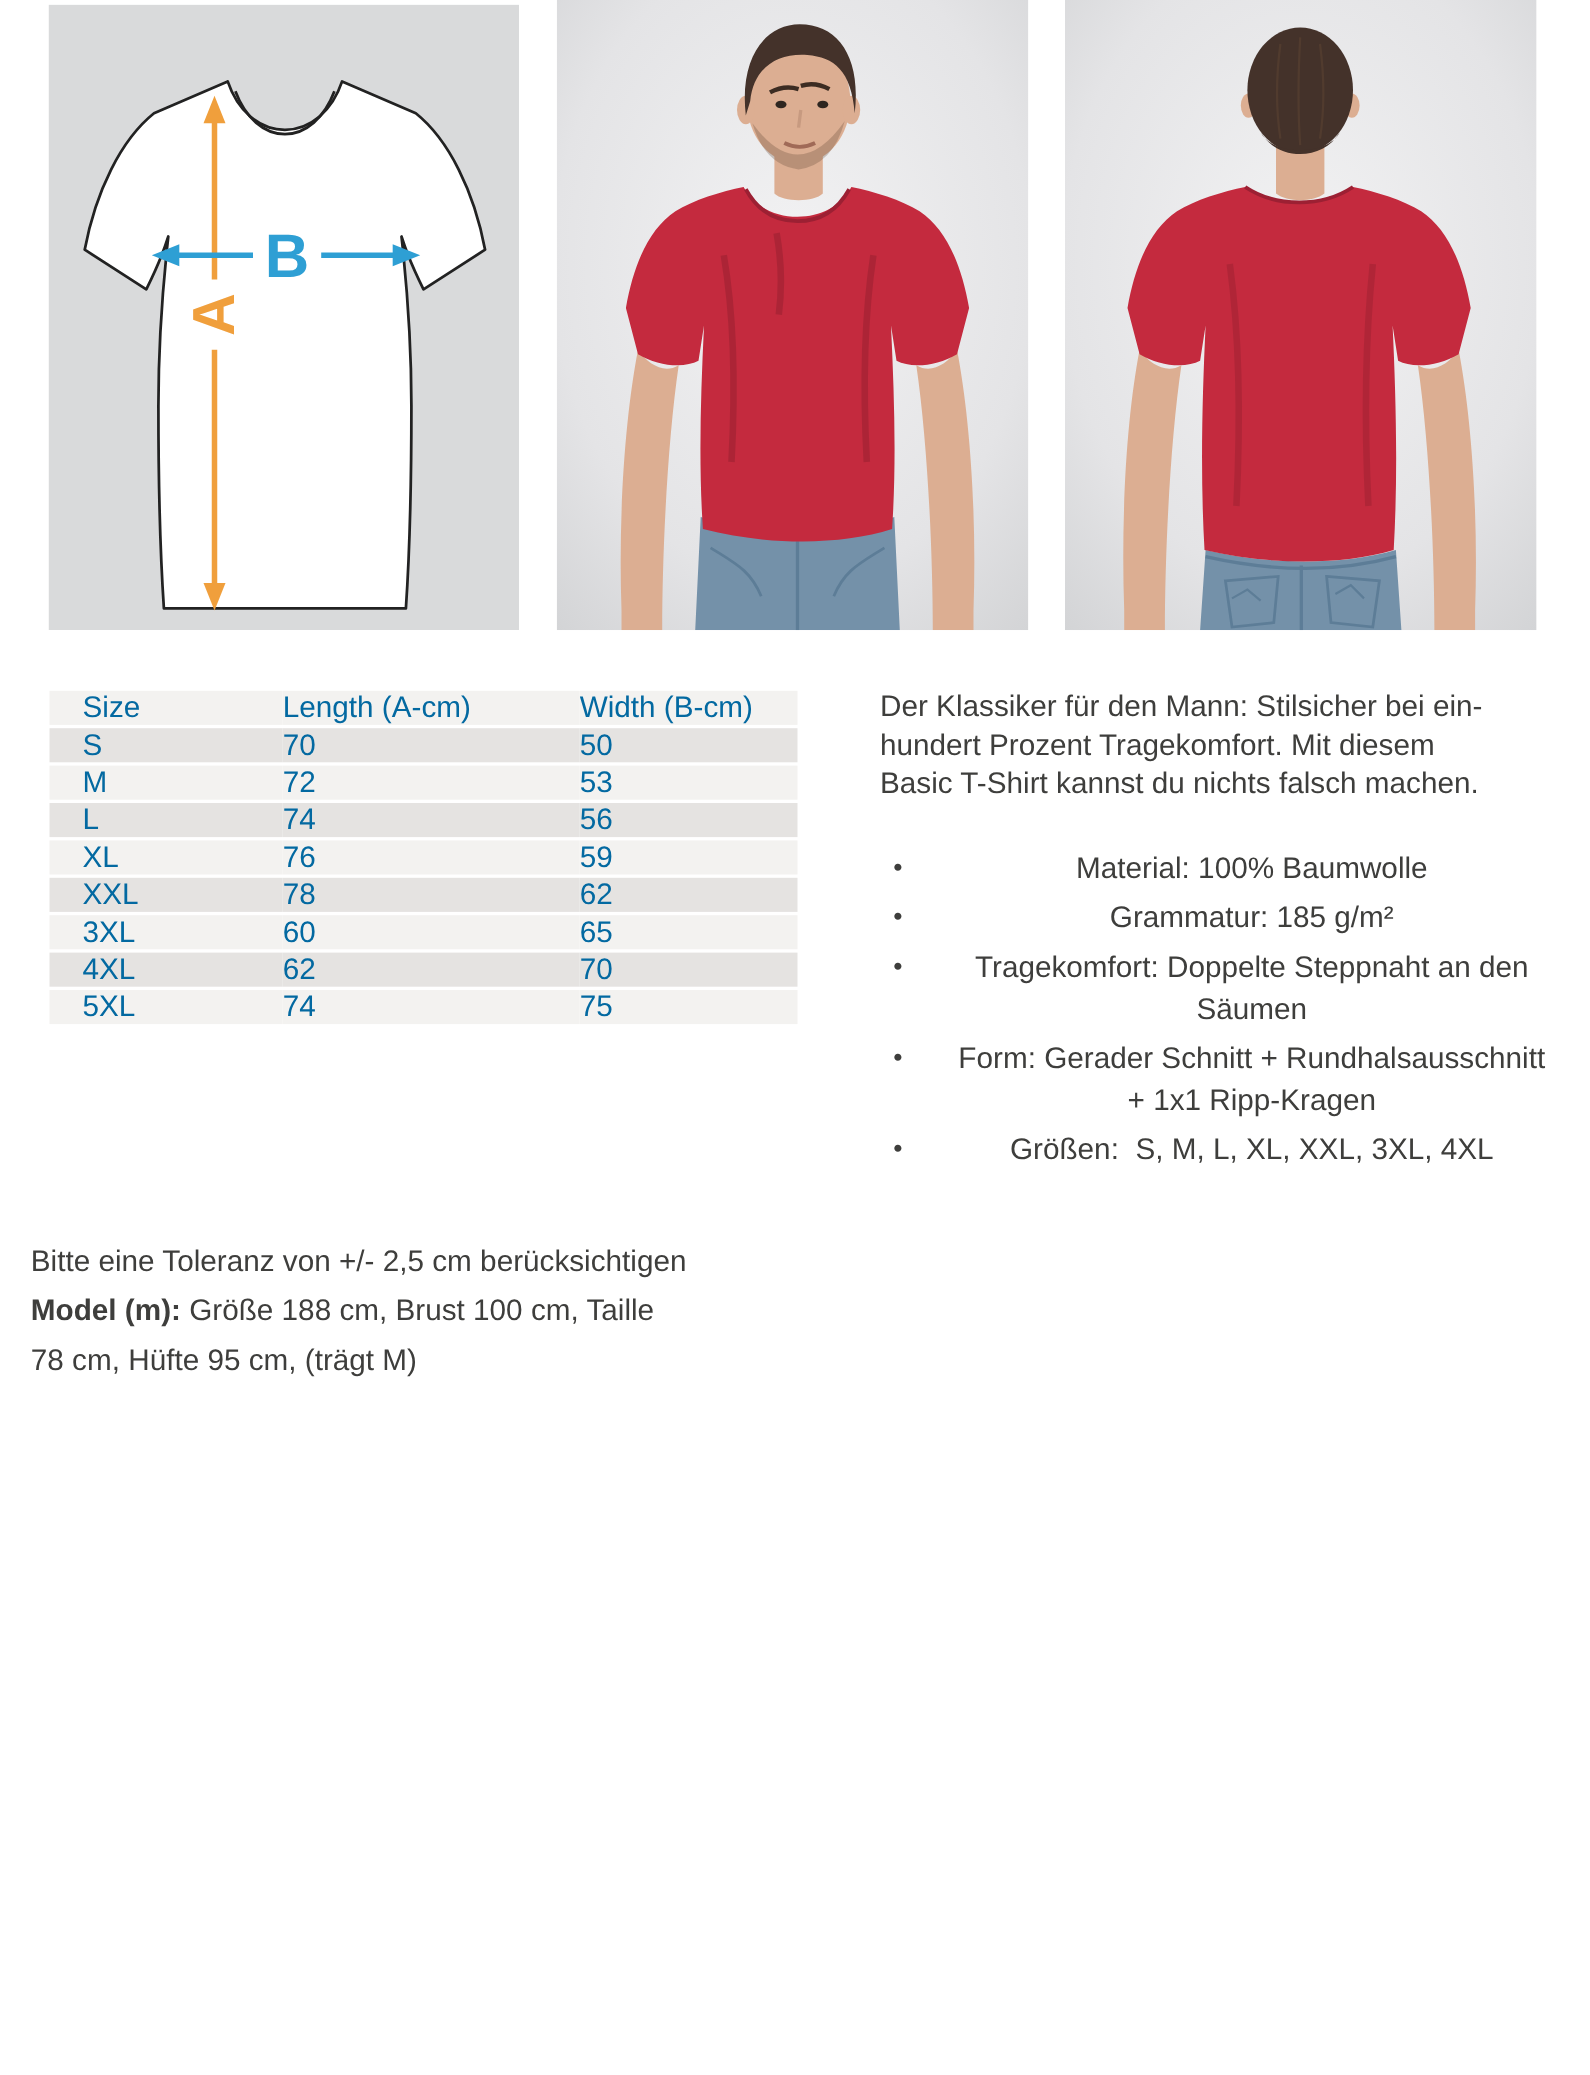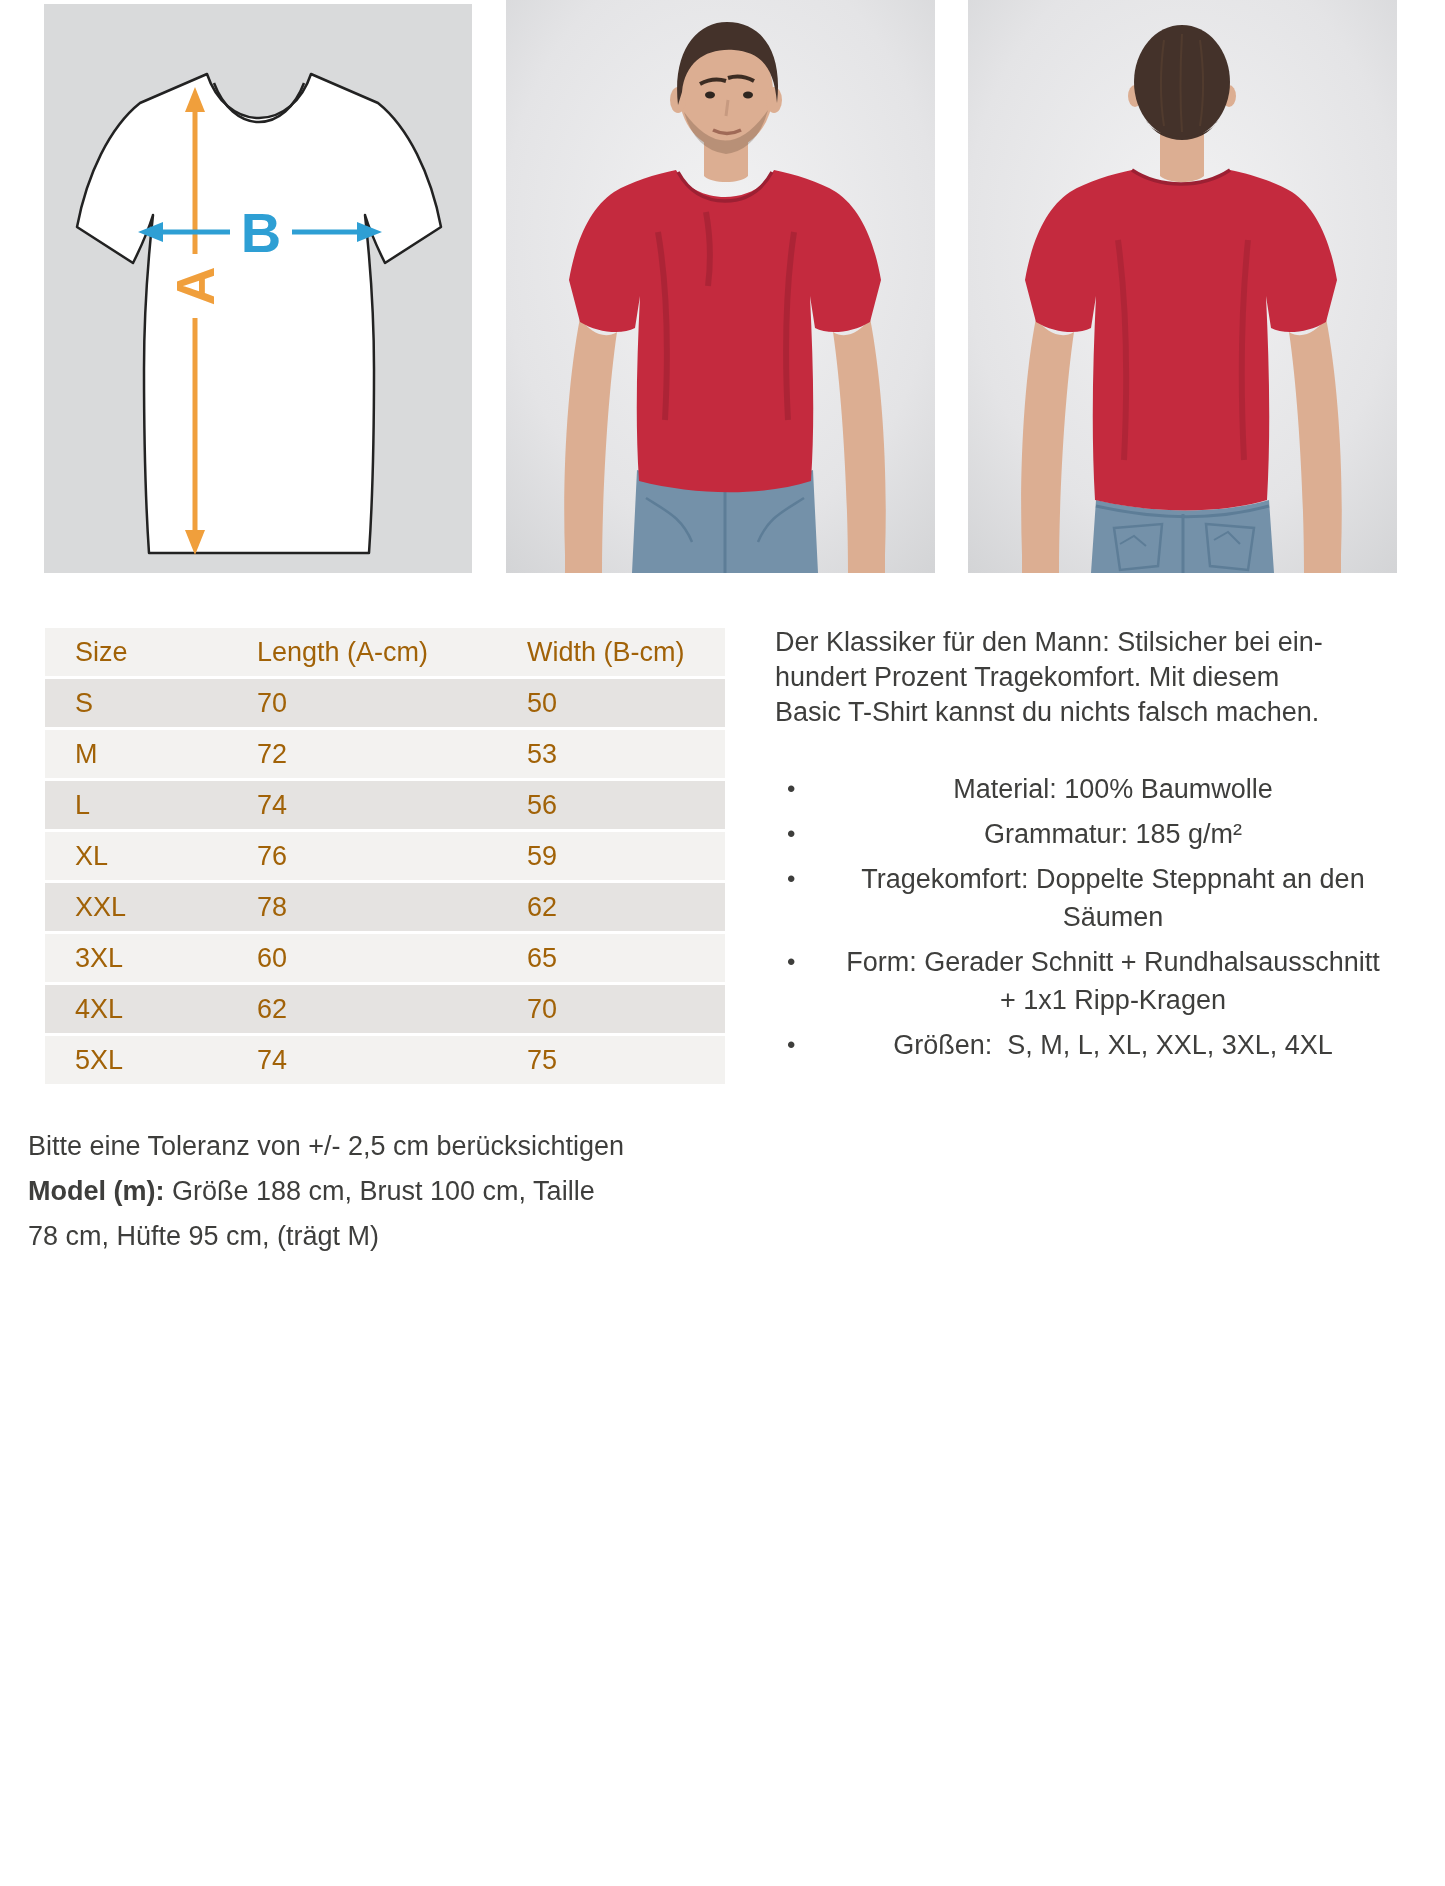--- a/index.html
+++ b/index.html
@@ -10,30 +10,30 @@
   
   .panel{position:absolute;overflow:hidden;}
   .panel svg{display:block;width:100%;height:100%;}
   .diagram-panel{left:44px;top:4px;width:428px;height:569px;}
   .photo-front-panel{left:506px;top:0;width:429px;height:573px;}
   .photo-back-panel{left:968px;top:0;width:429px;height:573px;}
   
   .size-table-wrap{position:absolute;left:45px;top:625px;width:680px;}
   table.size-chart{width:680px;border-collapse:separate;border-spacing:0 3px;table-layout:fixed;}
   table.size-chart th,table.size-chart td{
-    height:48px;font-size:27px;font-weight:400;color:#a16207;text-align:left;
+    height:31px;font-size:27px;font-weight:400;color:#0369a1;text-align:left;
     padding:0;vertical-align:middle;overflow:hidden;white-space:nowrap;
   }
   table.size-chart th:first-child,table.size-chart td:first-child{padding-left:30px;}
   table.size-chart thead tr{background:#f3f2f0;}
   table.size-chart tbody tr:nth-child(odd){background:#e5e3e1;}
   table.size-chart tbody tr:nth-child(even){background:#f3f2f0;}
   col.c1{width:212px;} col.c2{width:270px;} col.c3{width:198px;}
   
-  .description{position:absolute;left:775px;top:625px;width:640px;}
+  .description{position:absolute;left:800px;top:625px;width:640px;}
   .intro{white-space:pre-wrap;font-size:27px;line-height:35px;margin:0 0 40px 0;color:#3e3e3c;}
   ul.features{list-style:none;margin:0;padding:0;}
   ul.features li{
     position:relative;white-space:pre-wrap;font-size:27px;line-height:38px;
     margin:0 0 7px 36px;color:#3e3e3c;text-align:center;
   }
   ul.features li::before{
     content:"\2022";position:absolute;left:-24px;top:0;font-size:24px;color:#3e3e3c;
   }
   

